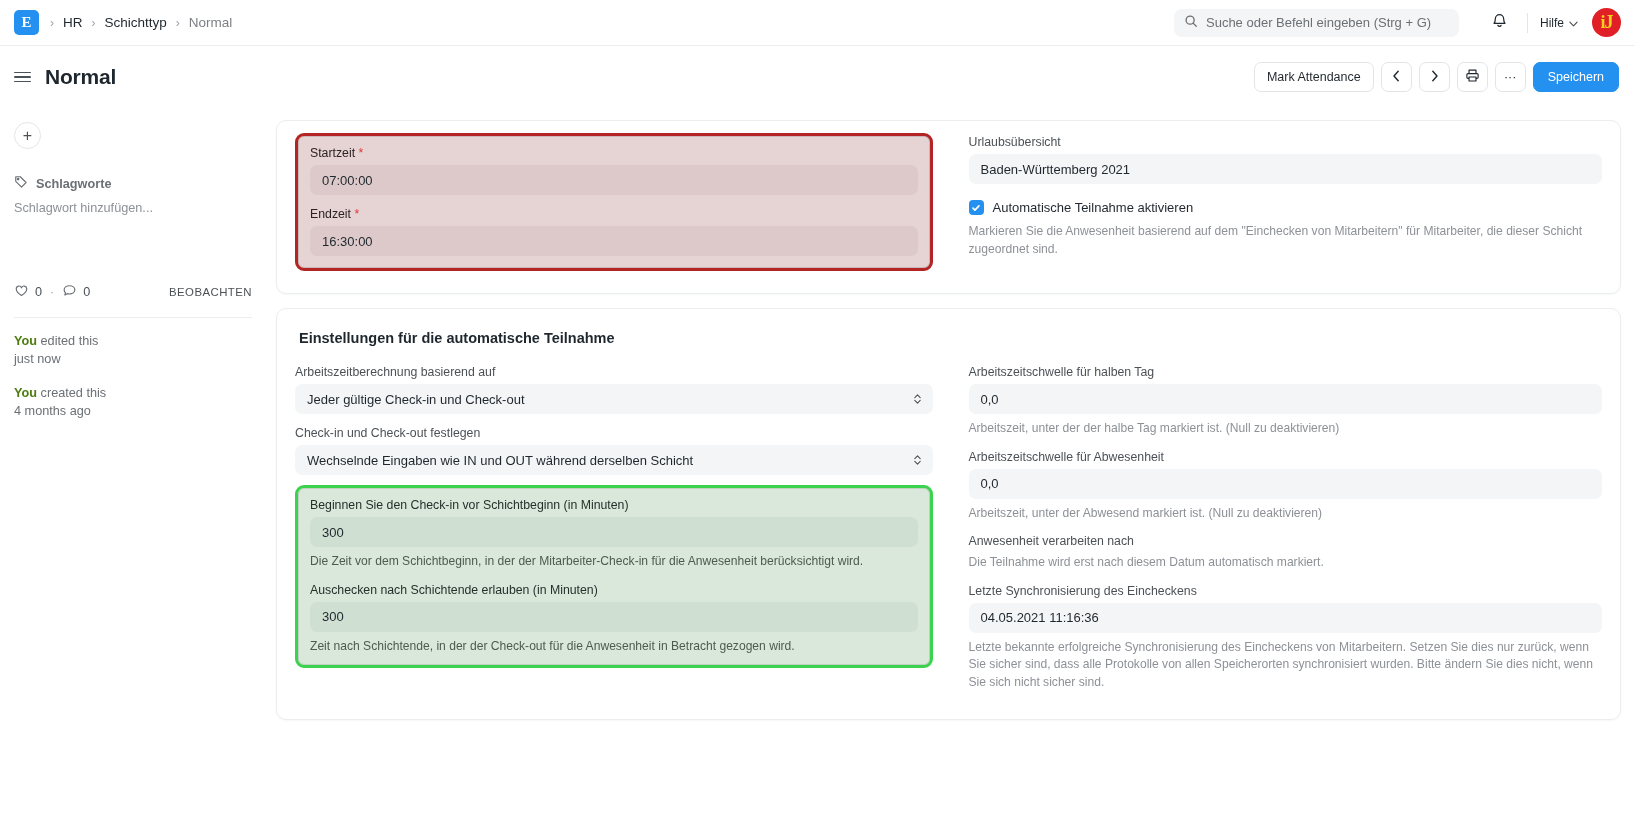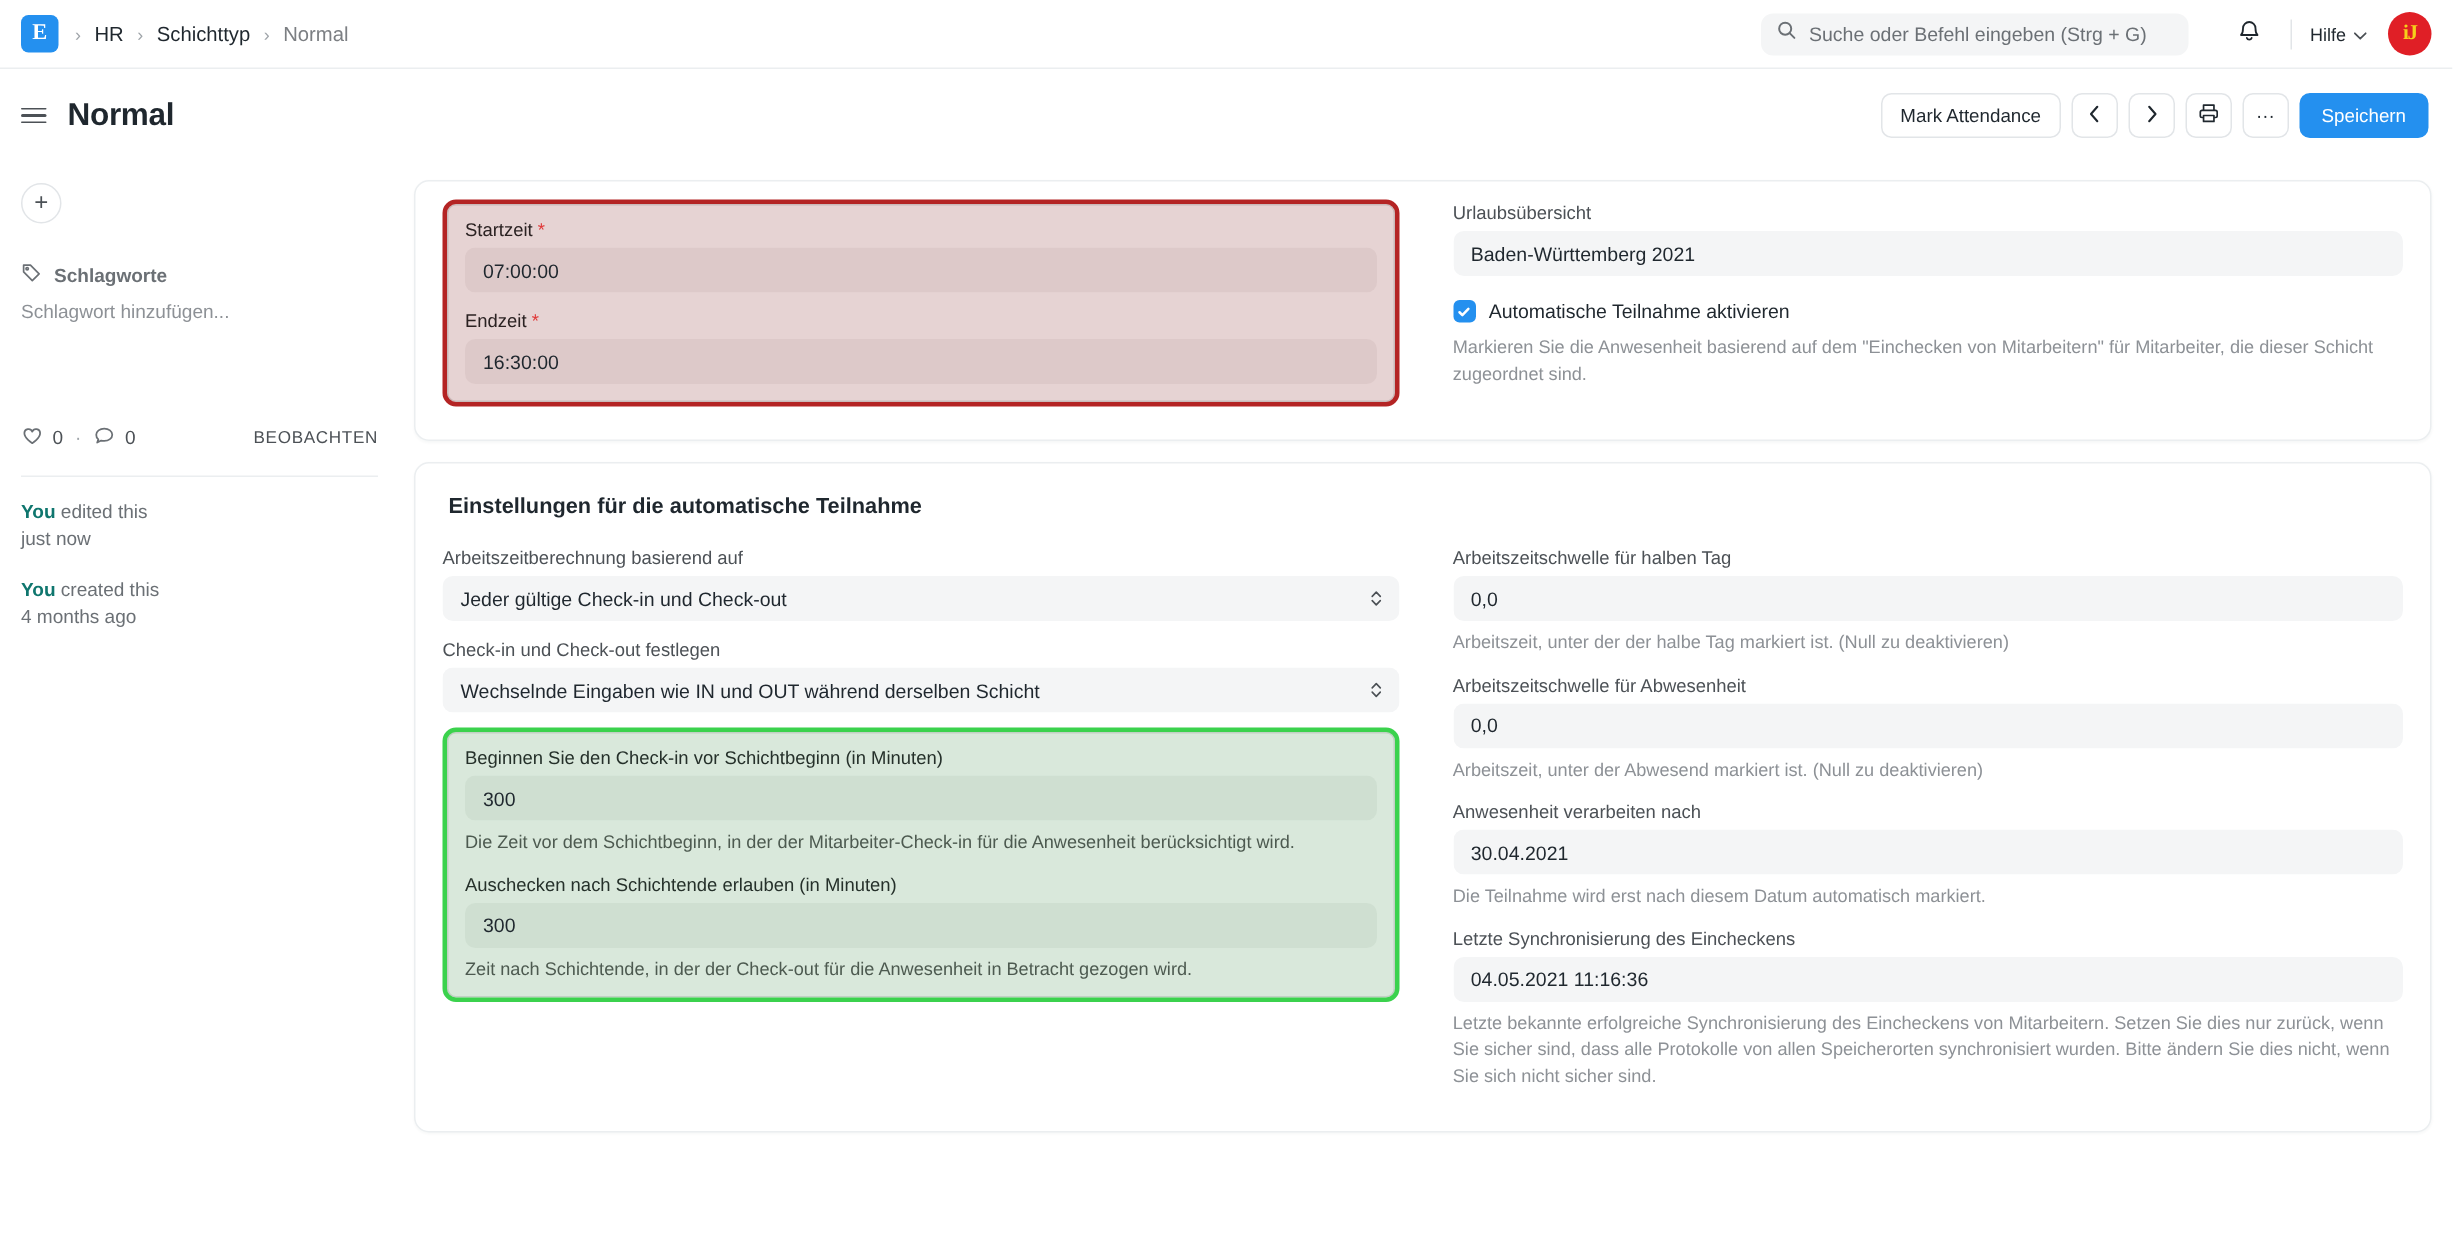--- a/index.html
+++ b/index.html
@@ -63,21 +63,21 @@
   }
   .nav-divider { width: 1px; height: 20px; background: #e2e5e8; margin: 0 12px; }
   .help-link {
     font-size: 12px; color: #1f272e; display: flex; align-items: center; gap: 5px;
     cursor: pointer; margin-right: 14px;
   }
   .avatar {
     width: 29px; height: 29px; border-radius: 50%;
     background: #e01f26;
     display: flex; align-items: center; justify-content: center;
-    color: #f5d11a; font-weight: 700; font-size: 14px;
+    color: #f5d11a; font-weight: 700; font-size: 18px;
     font-family: "Liberation Serif", serif;
     letter-spacing: -1px;
     cursor: pointer;
   }
 
   
   .pagehead {
     height: 62px;
     display: flex; align-items: center;
     padding: 0 16px 0 14px;
@@ -133,21 +133,21 @@
   }
   .stat { display: flex; align-items: center; gap: 6px; cursor: pointer; }
   .stat-dot { margin: 0 8px; color: #9fa4a9; }
   .watch-btn {
     margin-left: auto;
     font-size: 11.4px; letter-spacing: 0.45px;
     color: #4c5156; cursor: pointer; font-weight: 400;
   }
   .side-hr { height: 1px; background: #ebeef0; margin: 16px 0 14px 0; }
   .log-entry { font-size: 12.7px; color: #6b7075; margin-bottom: 15px; line-height: 1.45; }
-  .log-entry b { color: #0f766e; font-weight: 600; }
+  .log-entry b { color: #4d7c0f; font-weight: 600; }
 
   
   .main {
     flex: 1;
     padding: 12px 14px 0 8px;
     overflow: hidden;
   }
   .card {
     background: #fff;
     border: 1px solid #ebeef0;
@@ -466,21 +466,20 @@
             </div>
 
             <div class="field">
               <label class="field-label">Arbeitszeitschwelle für Abwesenheit</label>
               <div class="ctl">0,0</div>
               <div class="hint">Arbeitszeit, unter der Abwesend markiert ist. (Null zu deaktivieren)</div>
             </div>
 
             <div class="field">
               <label class="field-label">Anwesenheit verarbeiten nach</label>
-              <div class="ctl">30.04.2021</div>
               <div class="hint">Die Teilnahme wird erst nach diesem Datum automatisch markiert.</div>
             </div>
 
             <div class="field">
               <label class="field-label">Letzte Synchronisierung des Eincheckens</label>
               <div class="ctl">04.05.2021 11:16:36</div>
               <div class="hint">Letzte bekannte erfolgreiche Synchronisierung des Eincheckens von Mitarbeitern. Setzen Sie dies nur zurück, wenn Sie sicher sind, dass alle Protokolle von allen Speicherorten synchronisiert wurden. Bitte ändern Sie dies nicht, wenn Sie sich nicht sicher sind.</div>
             </div>
 
           </div>

